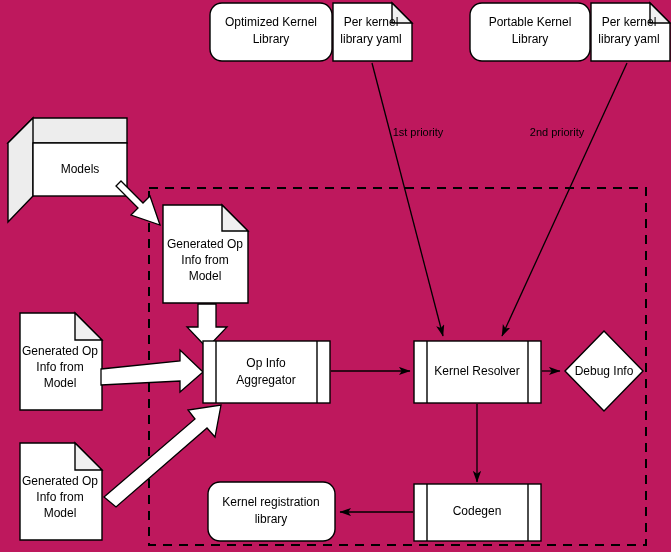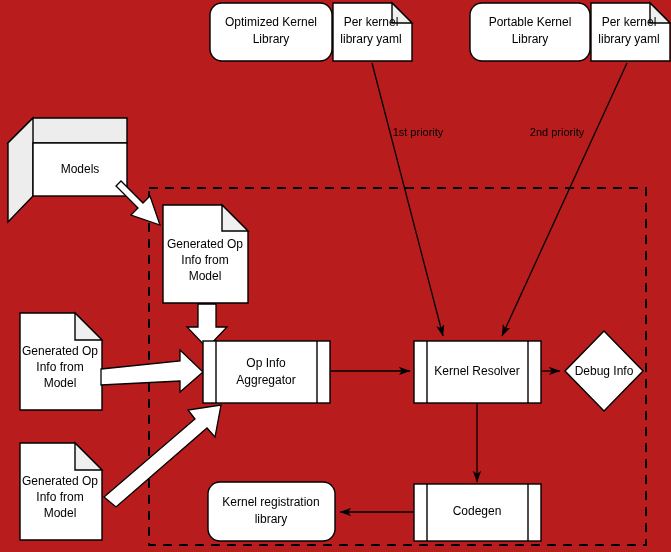--- a/index.html
+++ b/index.html
@@ -4,21 +4,21 @@
 <style>
   html, body {
     margin: 0;
     padding: 0;
     background: #ffffff;
   }
   #canvas {
     position: relative;
     width: 671px;
     height: 552px;
-    background: #b91c1c;
+    background: #be185d;
     overflow: hidden;
     font-family: "Liberation Sans", sans-serif;
   }
   #diagram-svg {
     position: absolute;
     left: 0;
     top: 0;
     width: 671px;
     height: 552px;
   }

